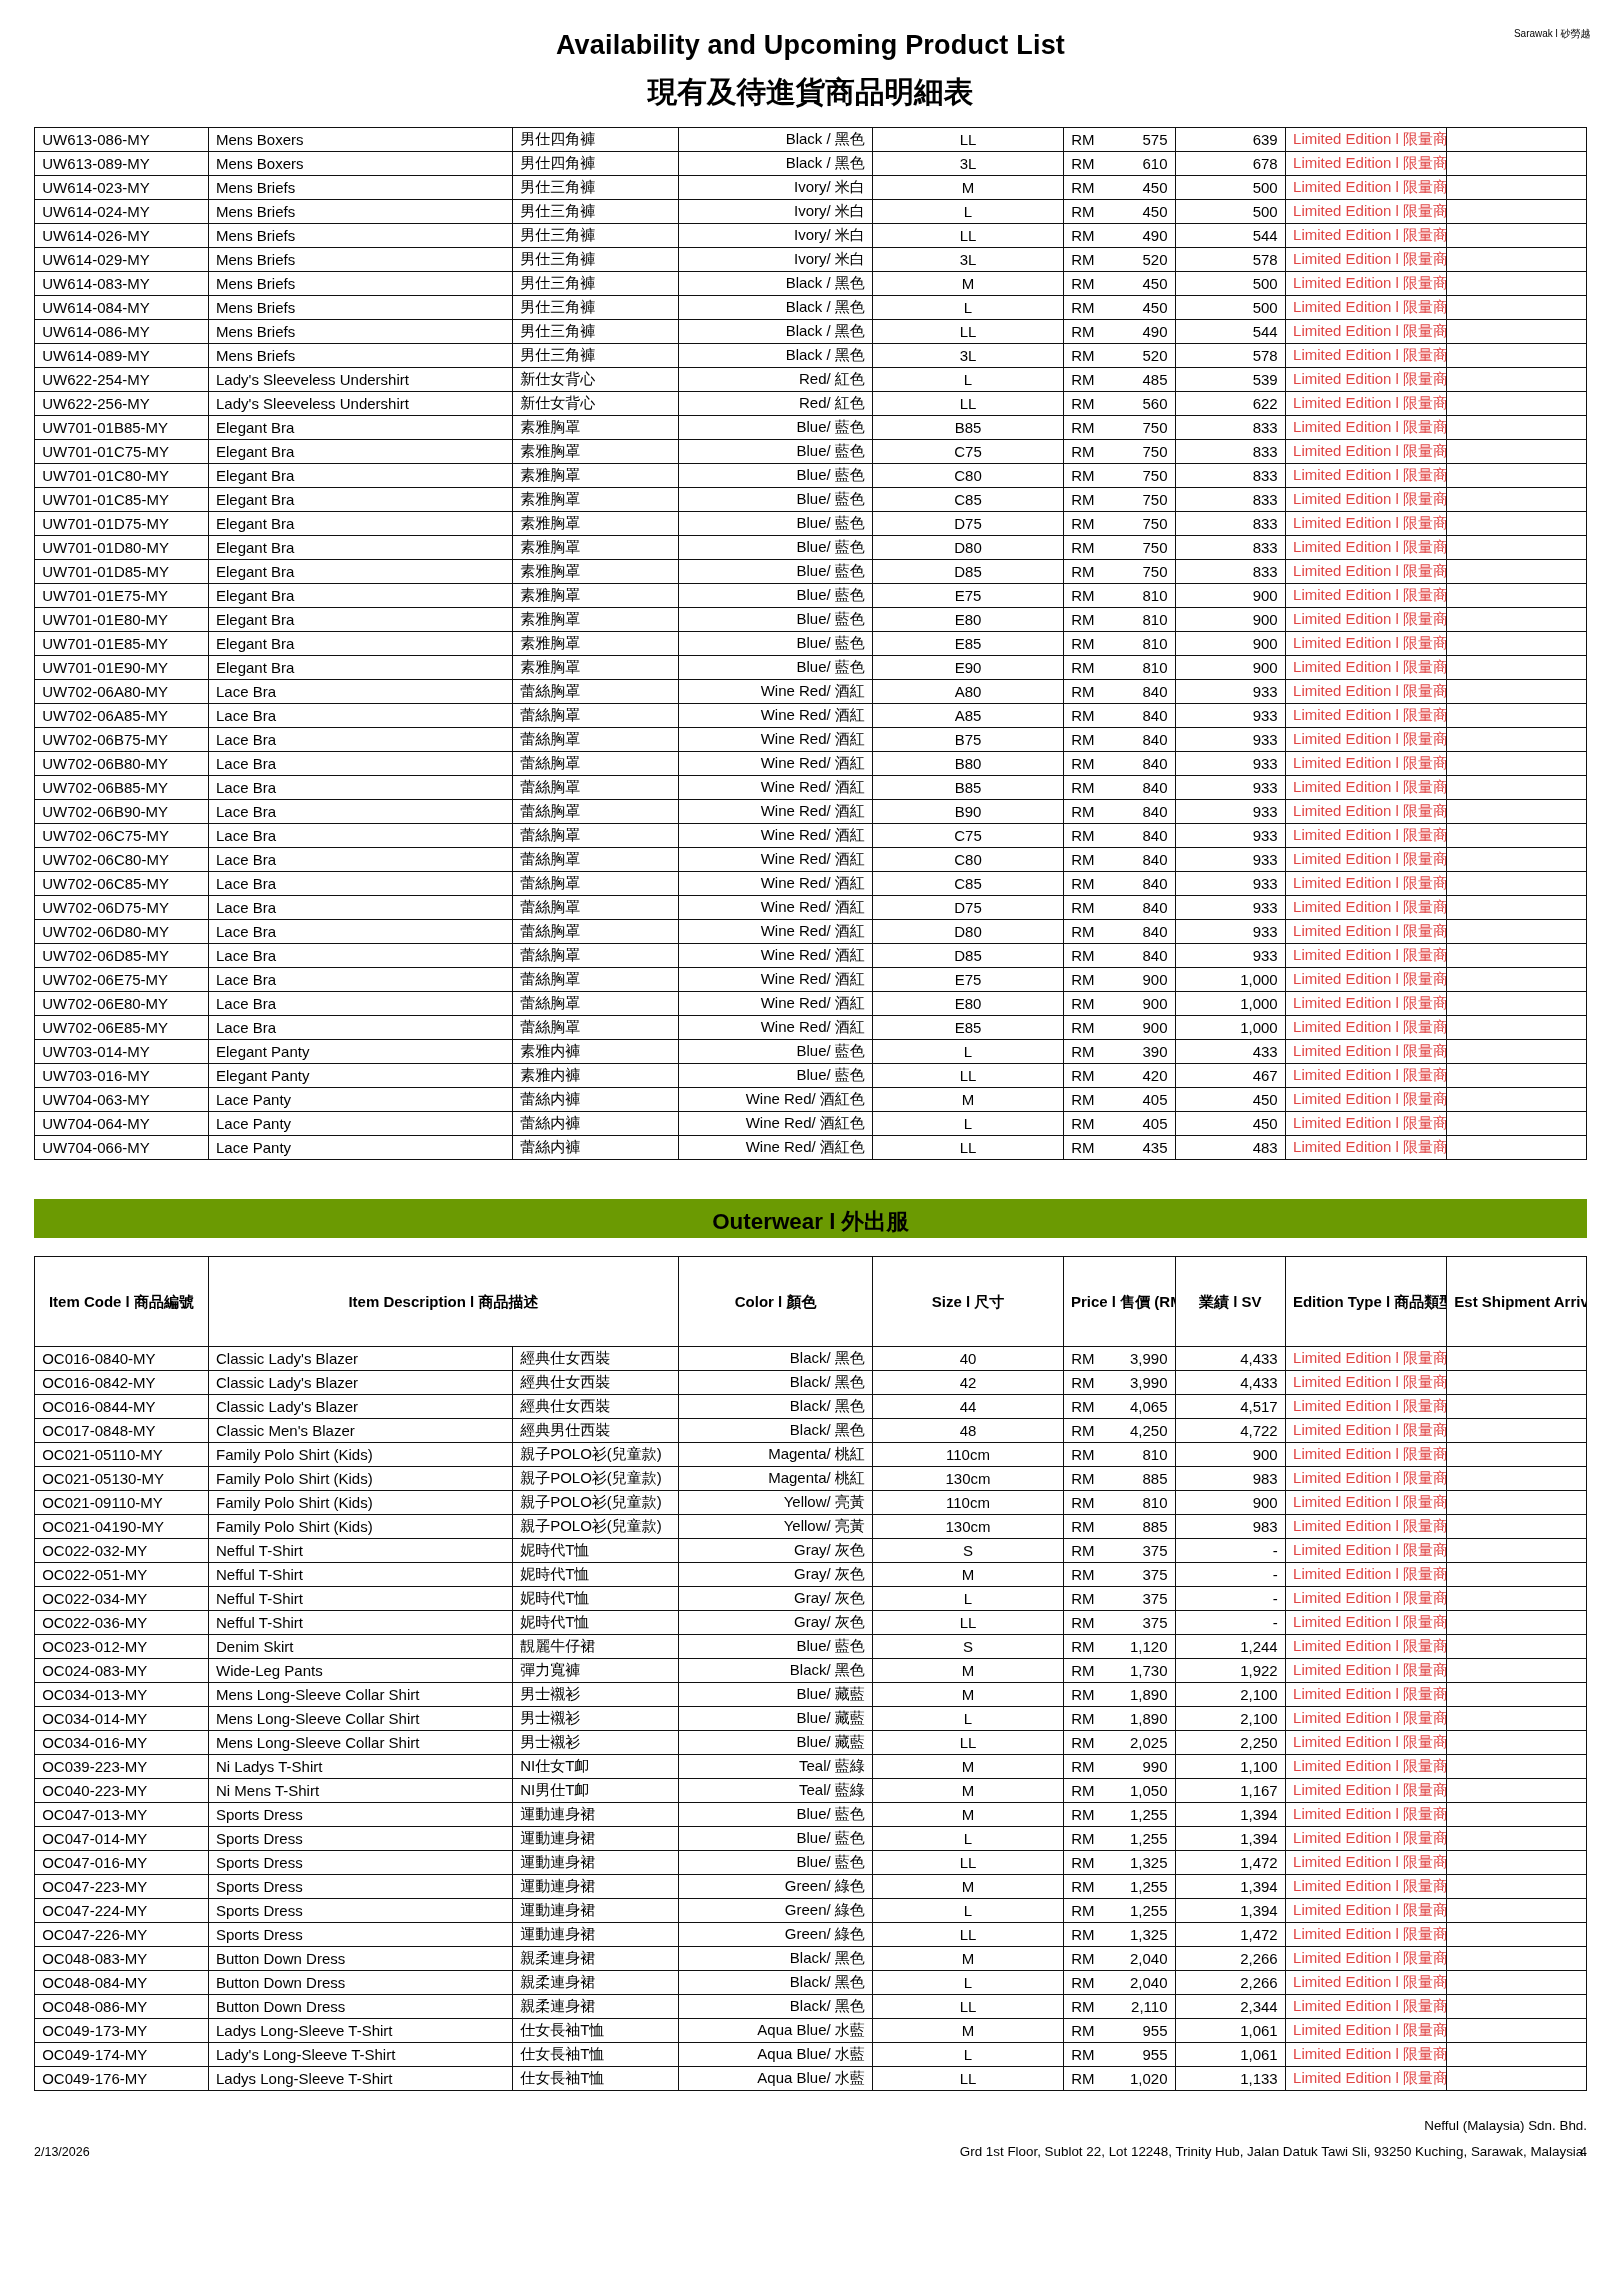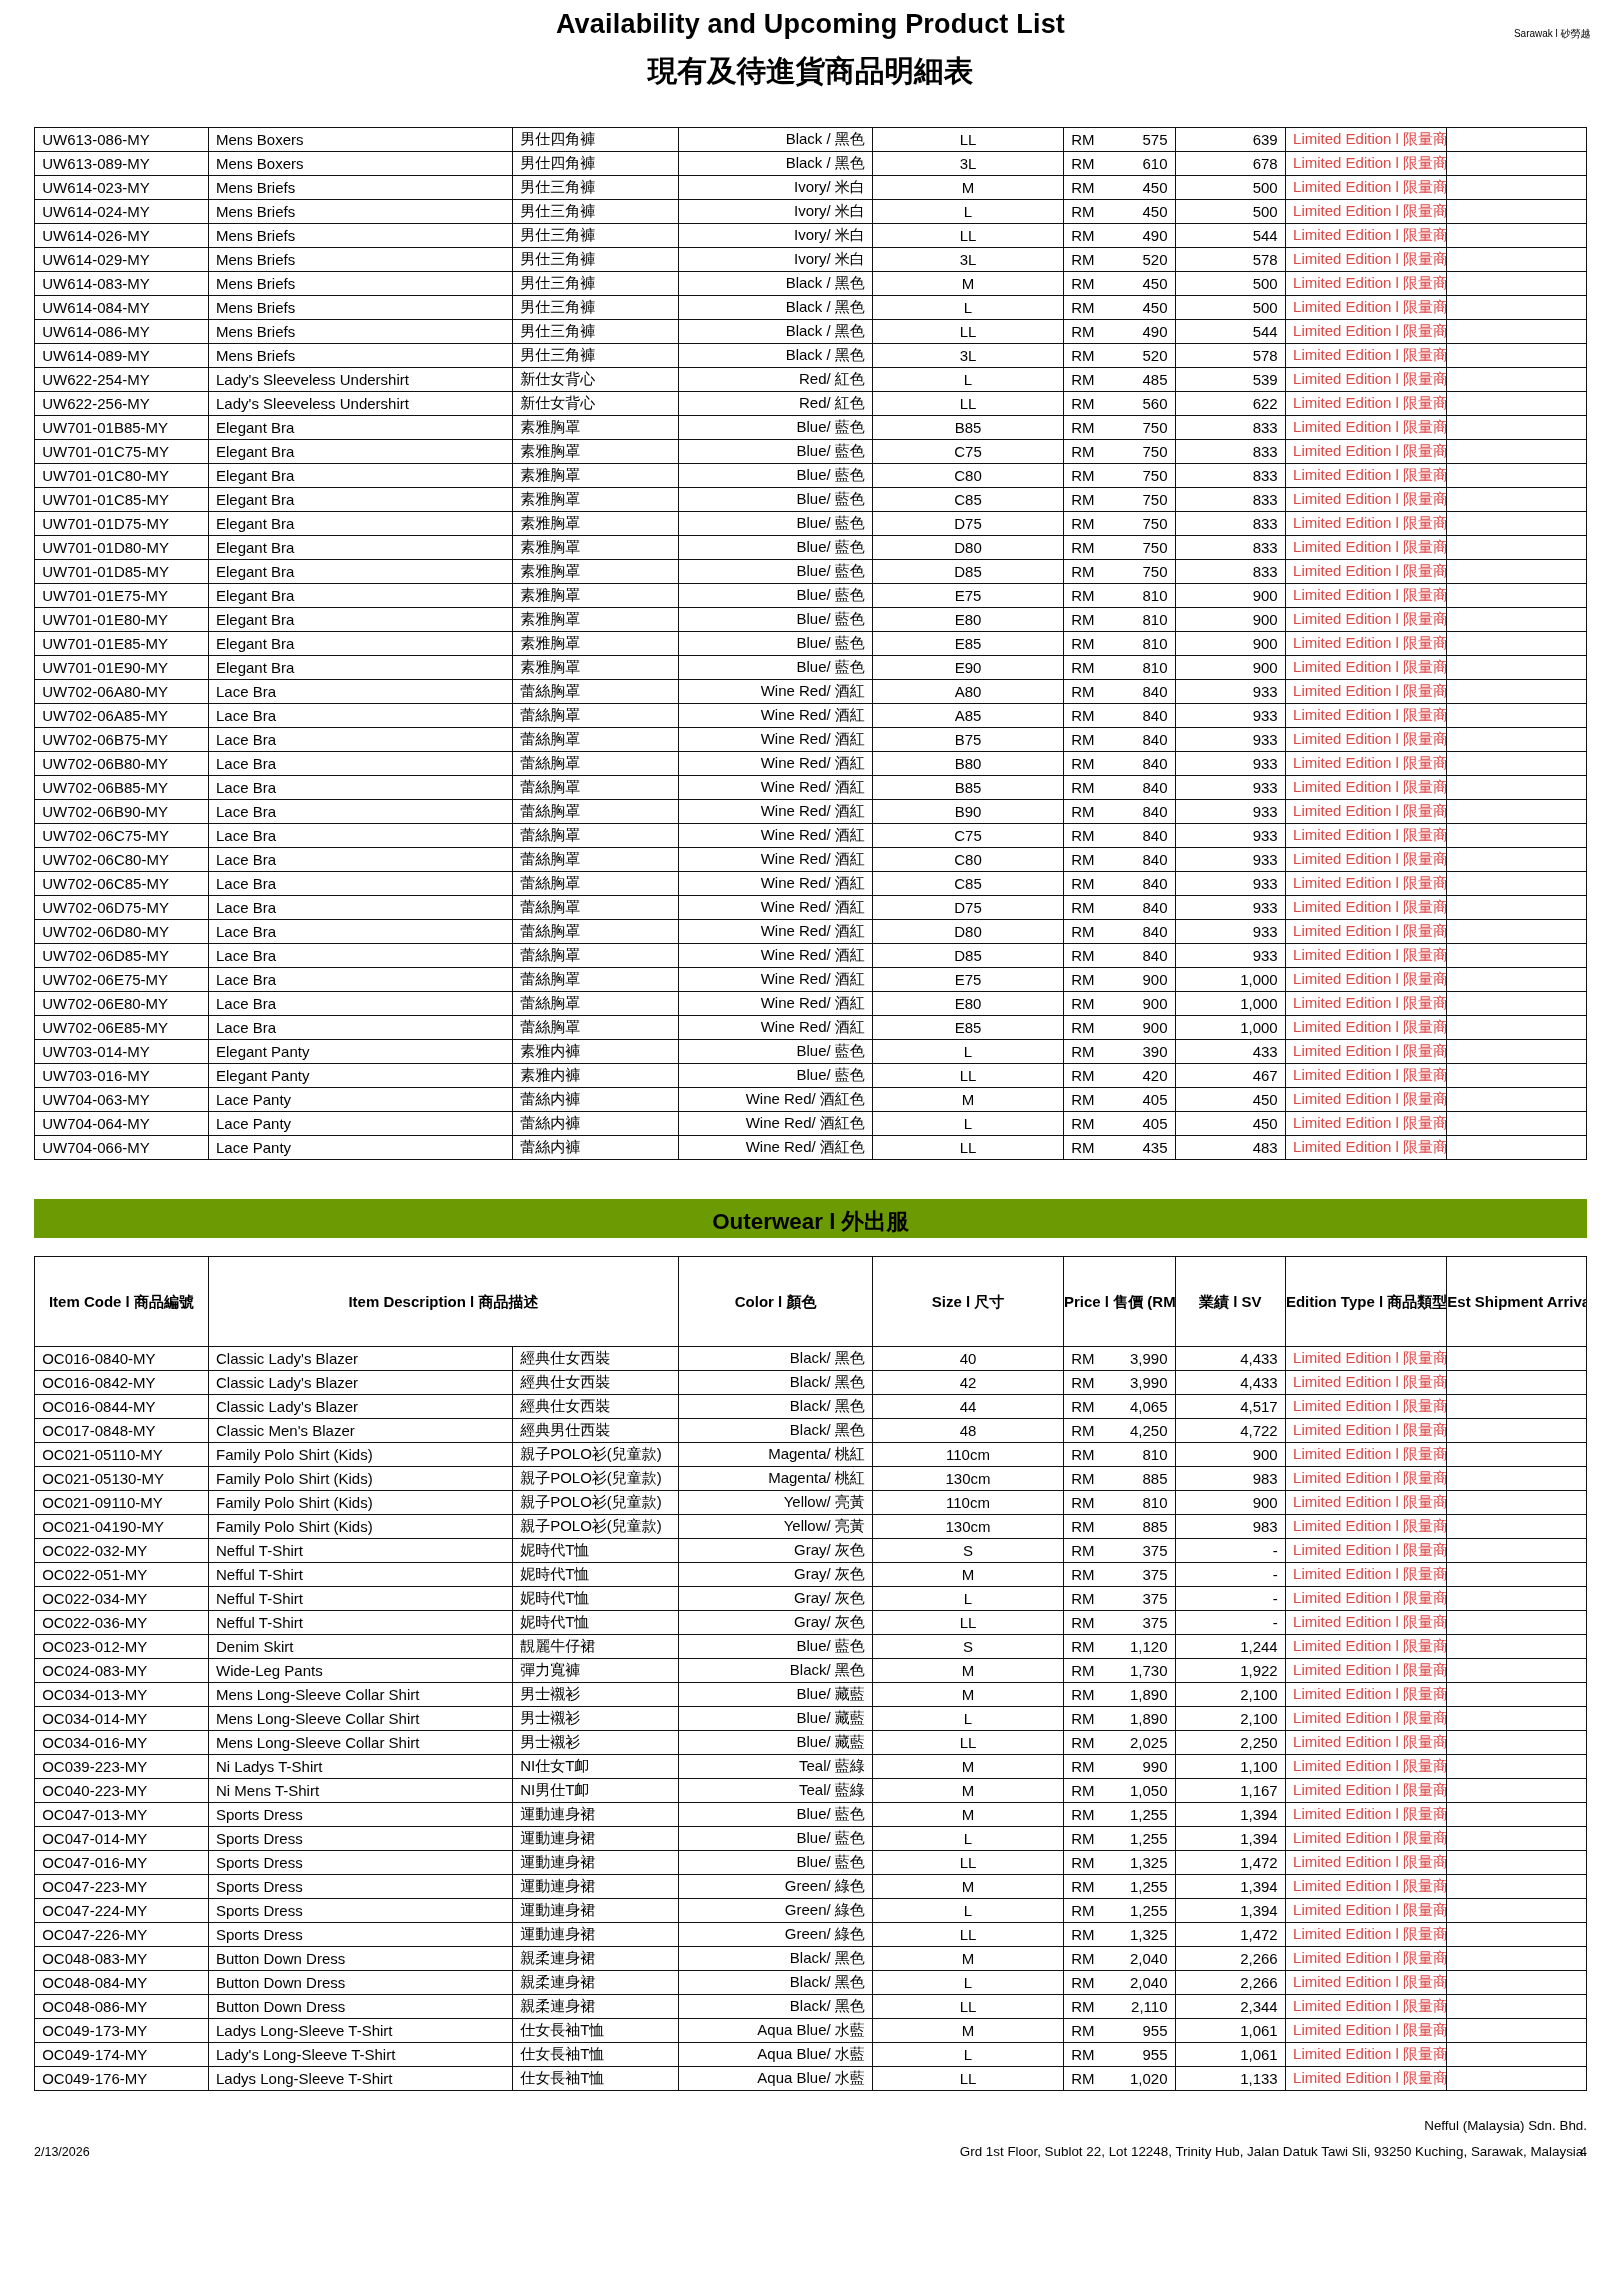--- a/index.html
+++ b/index.html
@@ -6,29 +6,29 @@
   body{
     width:1621px;height:2293px;
     font-family:"Liberation Sans",sans-serif;
     color:#000;position:relative;
     --red:#e04545;--green:#6b9a02;
   }
   .page{padding:0 34px;}
   
   .doc-header{position:relative;height:127px;text-align:center;}
   .region{position:absolute;top:27px;right:-3.6px;font-size:10px;}
-  .title-en{margin:0;padding-top:9px;font-size:27px;font-weight:bold;letter-spacing:0.2px;}
+  .title-en{margin:0;padding-top:30px;font-size:27px;font-weight:bold;letter-spacing:0.2px;}
   .title-zh{margin:10.7px 0 0;font-size:29.6px;font-weight:bold;}
   
   table.grid{width:100%;border-collapse:collapse;table-layout:fixed;border:1.8px solid #000;}
   .grid td,.grid th{border:0.9px solid #111;overflow:hidden;white-space:nowrap;box-sizing:border-box;}
   .grid td{height:24px;font-size:15px;padding:0 7.2px;}
   tr.group-start td{border-top-width:1.8px;}
   thead th{font-size:15px;font-weight:bold;text-align:center;vertical-align:middle;
-           height:90px;white-space:pre-line;line-height:1.55;border-bottom-width:1.8px;padding:0 0;}
+           height:90px;white-space:pre-line;line-height:1.55;border-bottom-width:1.8px;padding:0 7px;}
   .c-code{text-align:left;}
   .c-en{text-align:left;}
   .c-zh{text-align:left;padding:0 5.4px;}
   .c-color{text-align:right;padding:0 9px;}
   .c-size{text-align:center;}
   .c-price{padding:0 9px;}
   .c-price .rm{float:left;}
   .c-price .val{float:right;}
   .c-sv{text-align:right;padding:0 9px;}
   .c-edition{color:var(--red);font-size:11.6px;padding:0 4.5px;}

